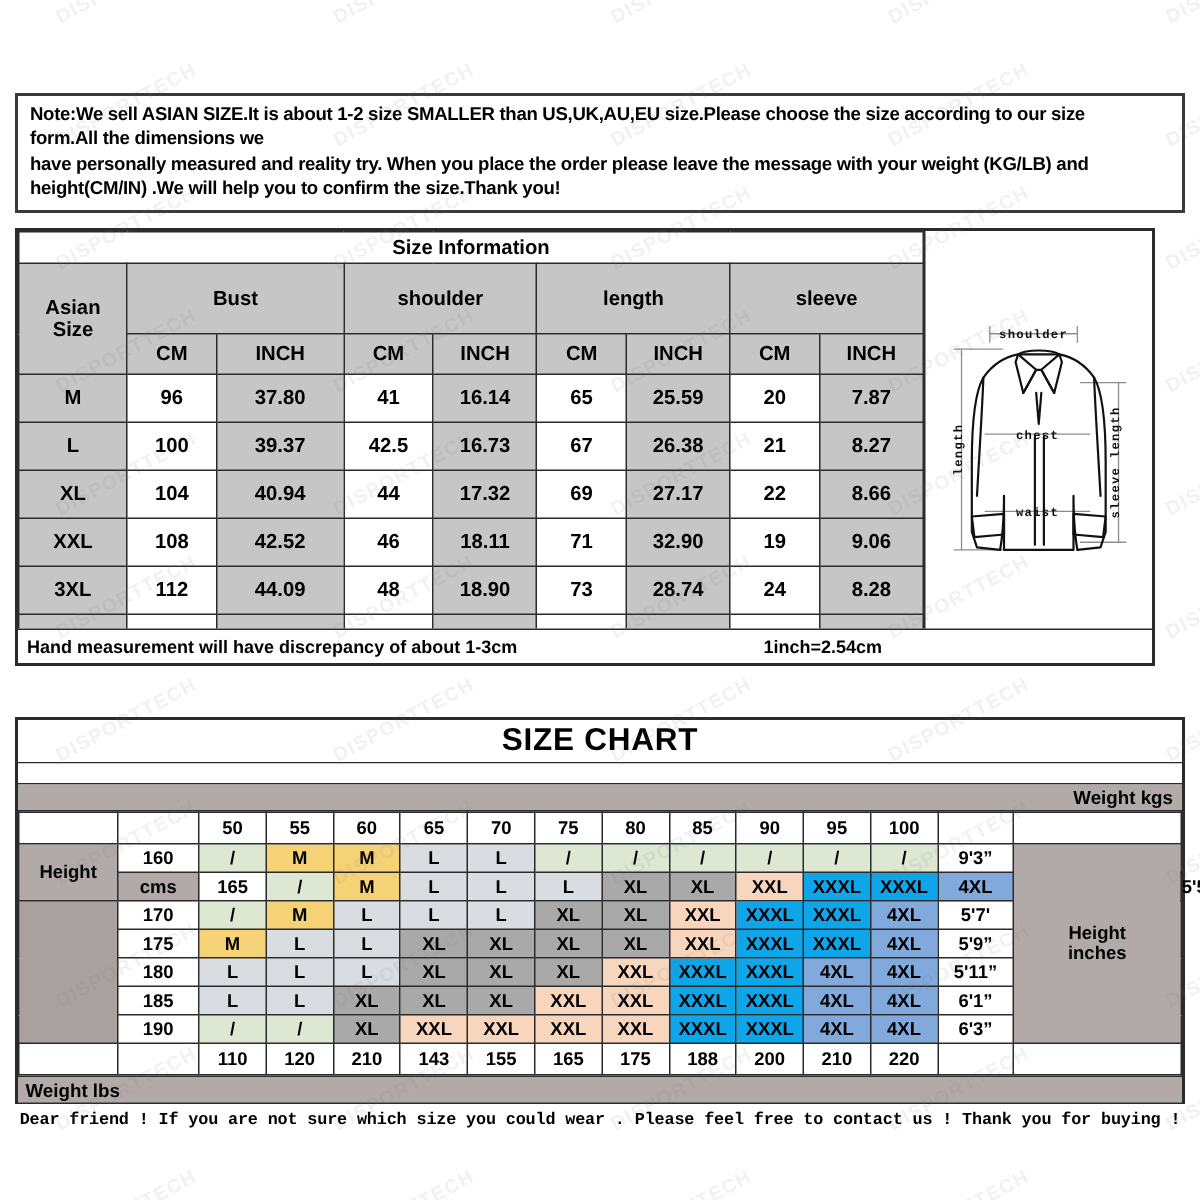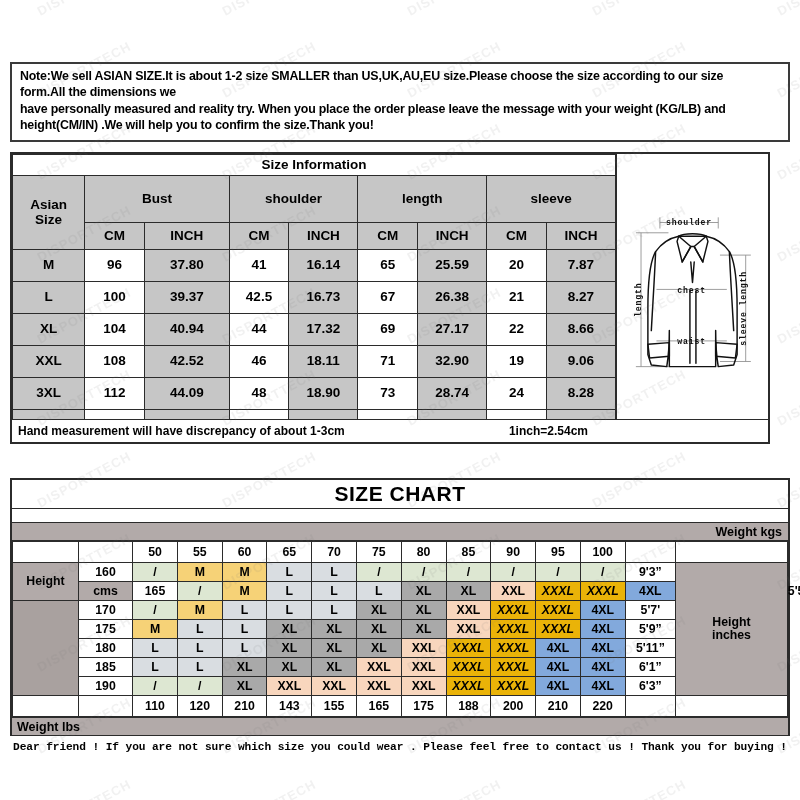--- a/index.html
+++ b/index.html
@@ -86,21 +86,21 @@
   .lbl-head{background:#b2aaa9;font-size:12px;}
   .num-cell{background:#ffffff;font-size:12.5px;}
   .inch-cell{background:#ffffff;font-size:11.5px;}
   .blank-right{background:#b2aaa9;}
   .white{background:#ffffff;}
   .c-slash{background:#dde7d2;}
   .c-M{background:#f6d277;}
   .c-L{background:#d9dde1;}
   .c-XL{background:#a9a9a9;}
   .c-XXL{background:#f8d6bd;}
-  .c-XXXL{background:#eab308;font-style:italic;}
+  .c-XXXL{background:#0ea5e9;}
   .c-4XL{background:#82a9dc;}
   #lbsband{
     height:17px;background:#b2aaa9;border-top:1px solid #2b2b2b;
     display:flex;align-items:center;
     font-size:12.5px;font-weight:bold;padding-left:5px;
   }
   #dearmsg{
     height:21px;border-top:1px solid #2b2b2b;background:#fff;
     display:flex;align-items:center;justify-content:center;
     font-family:"Liberation Mono",monospace;

